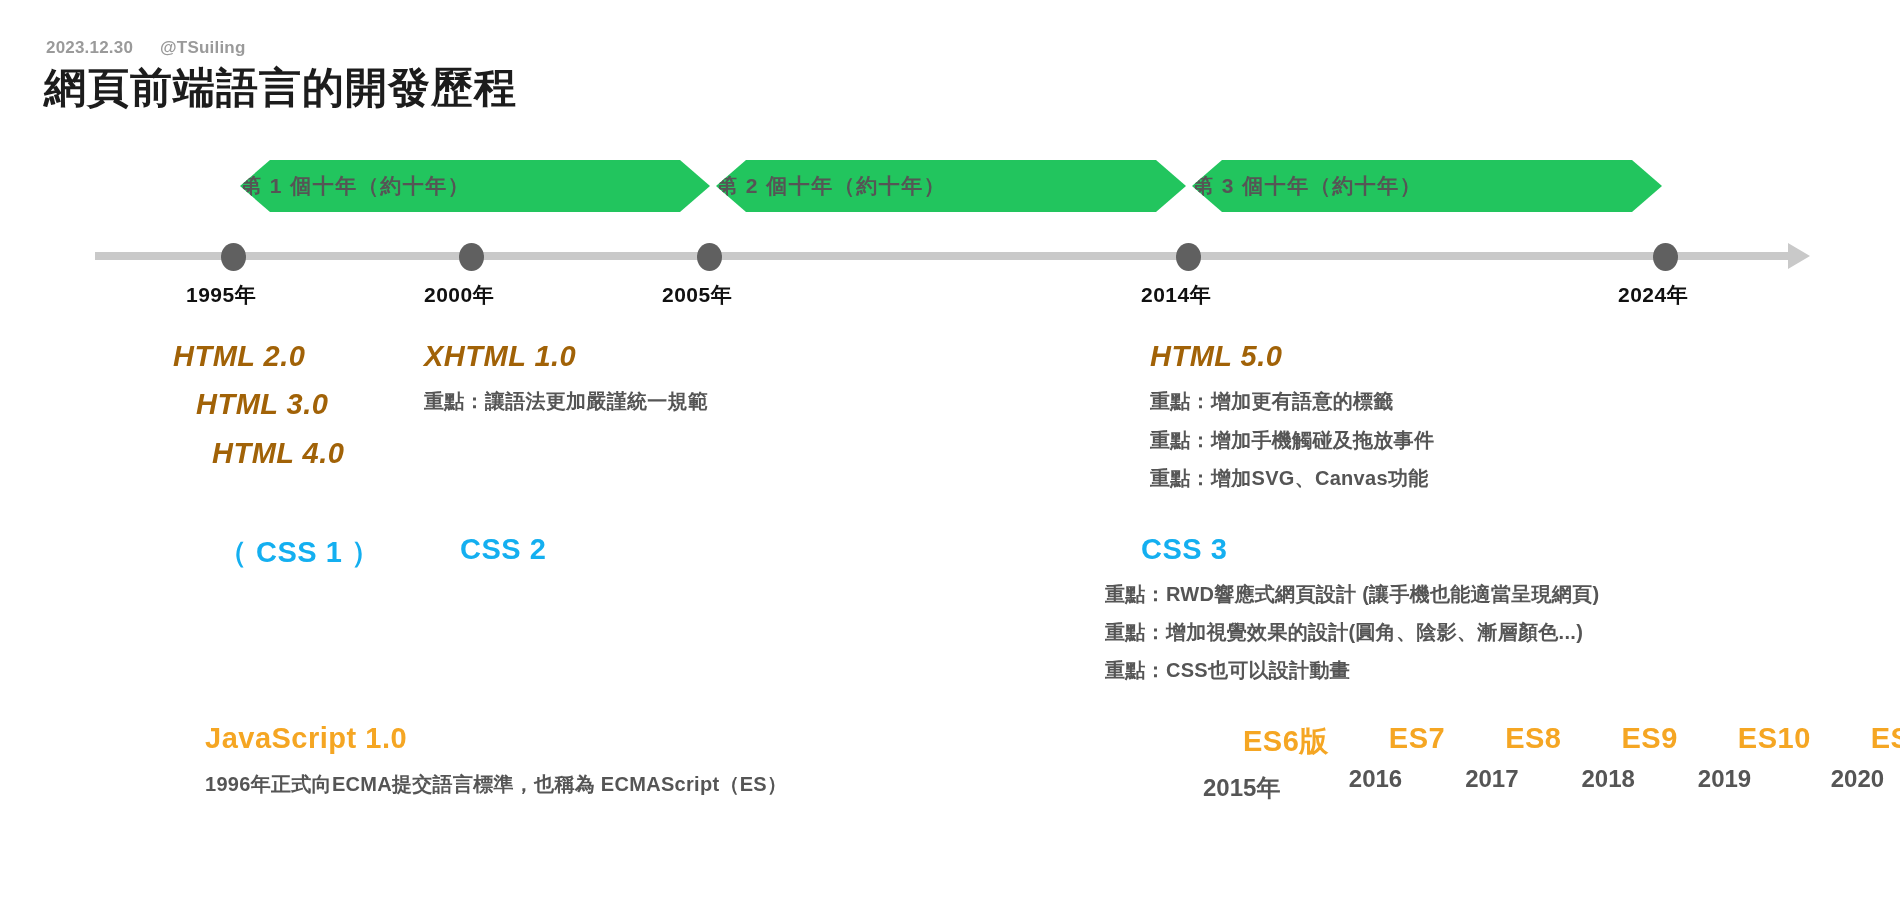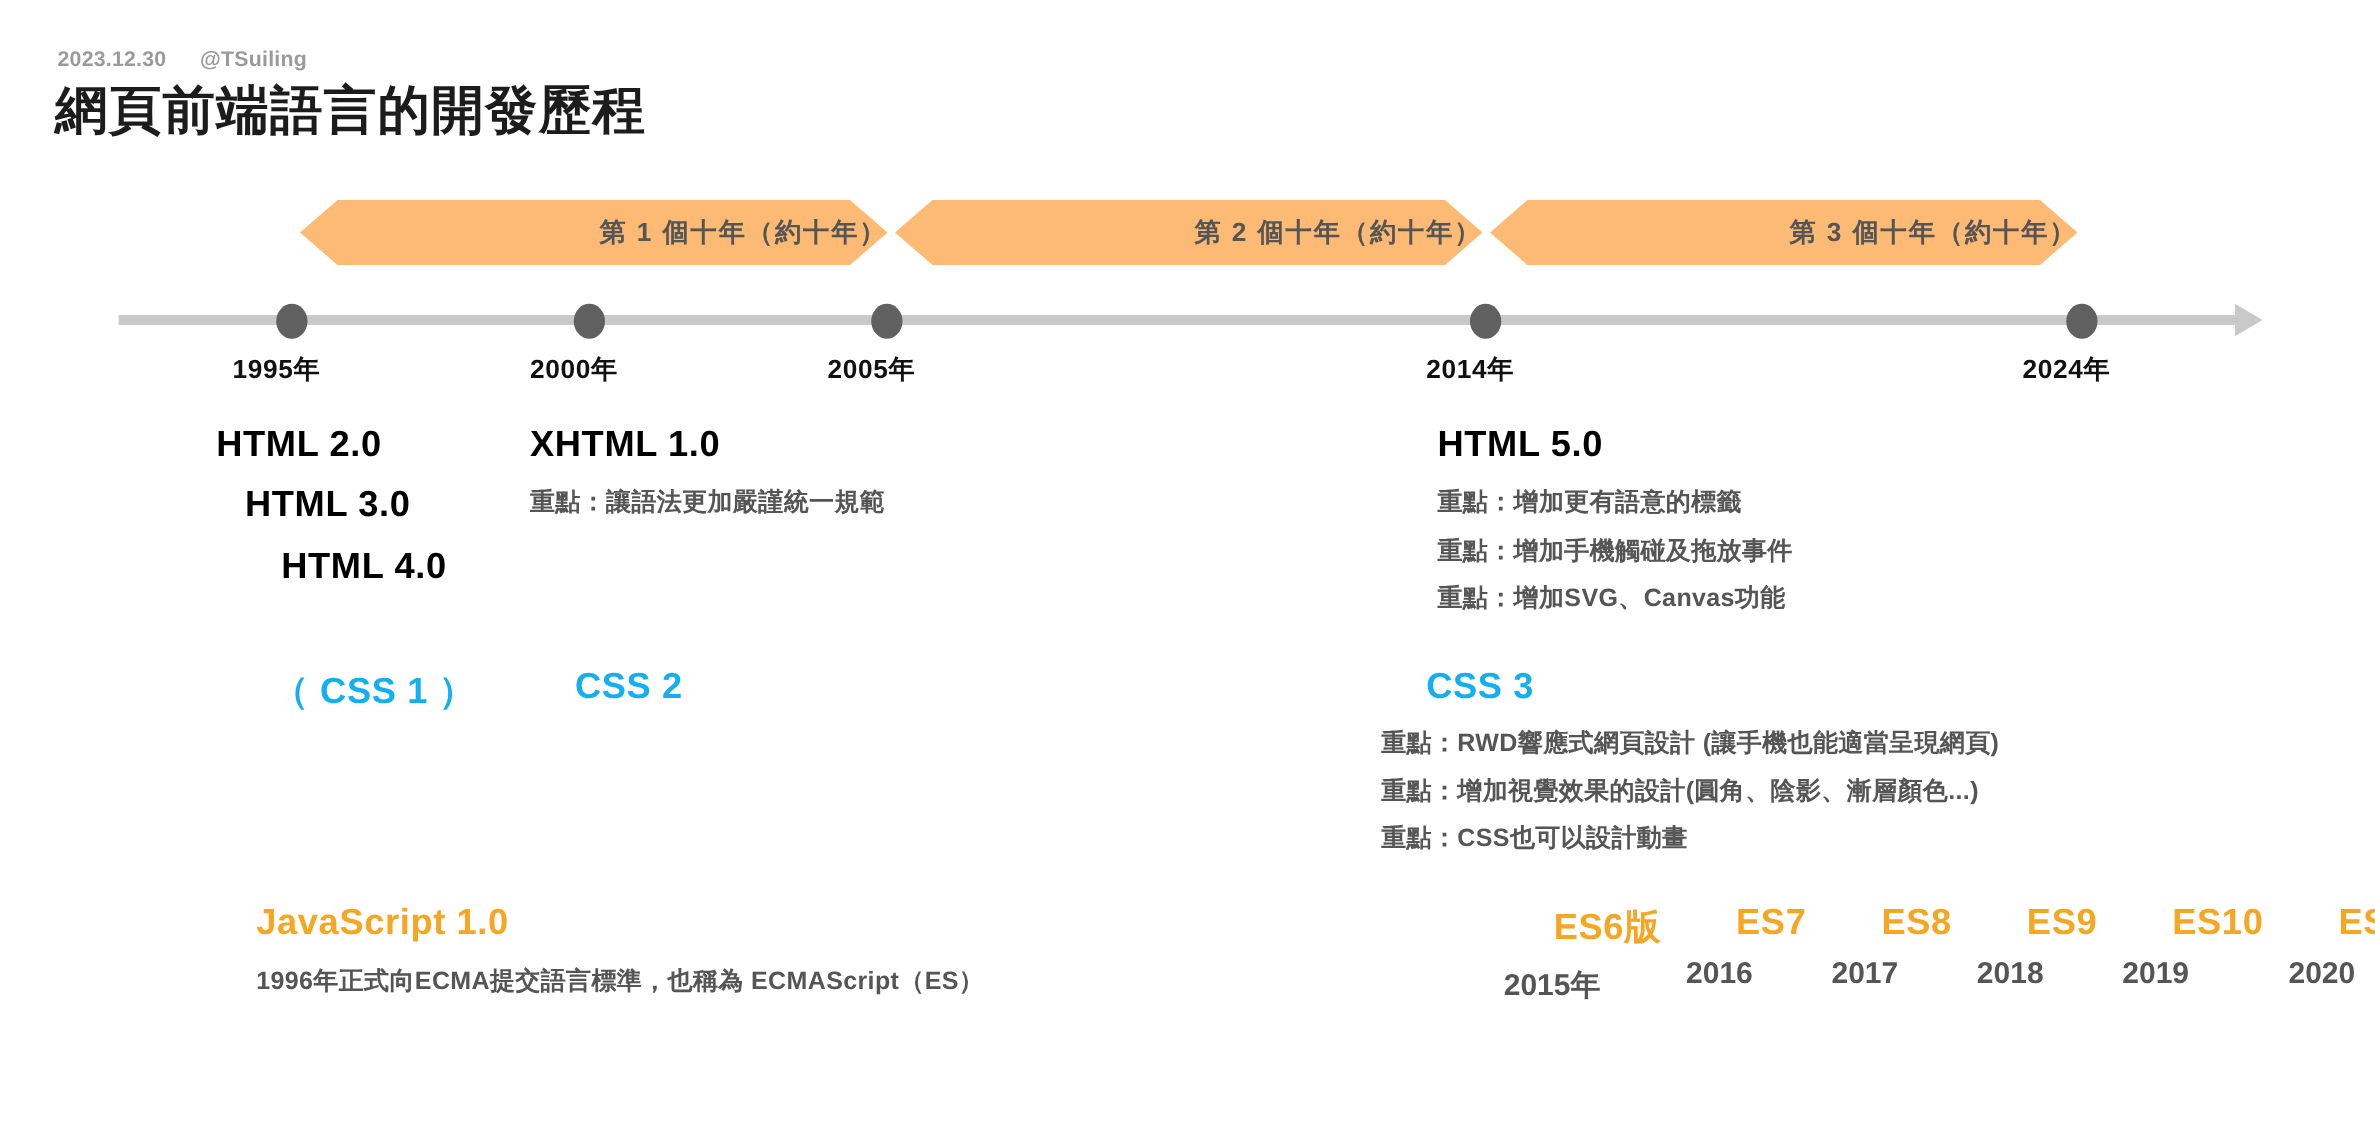--- a/index.html
+++ b/index.html
@@ -40,24 +40,24 @@
     font-weight: bold;
     color: #1c1c1c;
     letter-spacing: 1px;
     white-space: nowrap;
   }
 
   
   .decade {
     position: absolute;
     height: 52px;
-    background: #fdba74;
+    background: #22c55e;
     display: flex;
     align-items: center;
-    justify-content: flex-end;
+    justify-content: flex-start;
     clip-path: polygon(0% 50%, 30px 0%, calc(100% - 30px) 0%, 100% 50%, calc(100% - 30px) 100%, 30px 100%);
   }
   .decade-label {
     font-size: 21px;
     font-weight: bold;
     color: #555555;
     letter-spacing: 1.5px;
     white-space: nowrap;
   }
 
@@ -99,21 +99,21 @@
   }
 
   
   .tech-title {
     position: absolute;
     font-size: 29px;
     font-weight: bold;
     white-space: nowrap;
     letter-spacing: 0.5px;
   }
-  .tech-title.red   { color: #000000; }
+  .tech-title.red   { color: #a16207; font-style: italic; }
   .tech-title.blue  { color: #14aff0; margin-left: 36px; }
   .tech-title.amber { color: #f5a623; }
 
   .tech-note {
     position: absolute;
     font-size: 20px;
     font-weight: bold;
     color: #555555;
     white-space: nowrap;
     letter-spacing: 0.3px;
@@ -181,21 +181,21 @@
   <div class="node-dot" style="left:1653px;"></div>
 
   <div class="node-year" style="left:186px;">1995年</div>
   <div class="node-year" style="left:424px;">2000年</div>
   <div class="node-year" style="left:662px;">2005年</div>
   <div class="node-year" style="left:1141px;">2014年</div>
   <div class="node-year" style="left:1618px;">2024年</div>
 
   <div class="tech-title red" style="left:173px; top:340px;">HTML 2.0</div>
   <div class="tech-title red" style="left:196px; top:388px;">HTML 3.0</div>
-  <div class="tech-title red" style="left:225px; top:437px;">HTML 4.0</div>
+  <div class="tech-title red" style="left:212px; top:437px;">HTML 4.0</div>
 
   <div class="tech-title red" style="left:424px; top:340px;">XHTML 1.0</div>
   <div class="tech-note" style="left:424px; top:388px;">重點：讓語法更加嚴謹統一規範</div>
 
   <div class="tech-title red" style="left:1150px; top:340px;">HTML 5.0</div>
   <div class="tech-note" style="left:1150px; top:388px;">重點：增加更有語意的標籤</div>
   <div class="tech-note" style="left:1150px; top:427px;">重點：增加手機觸碰及拖放事件</div>
   <div class="tech-note" style="left:1150px; top:465px;text-align:center;">重點：增加SVG、Canvas功能</div>
 
   <div class="tech-title blue" style="left:182px; top:533px;">（ CSS 1 ）</div>

